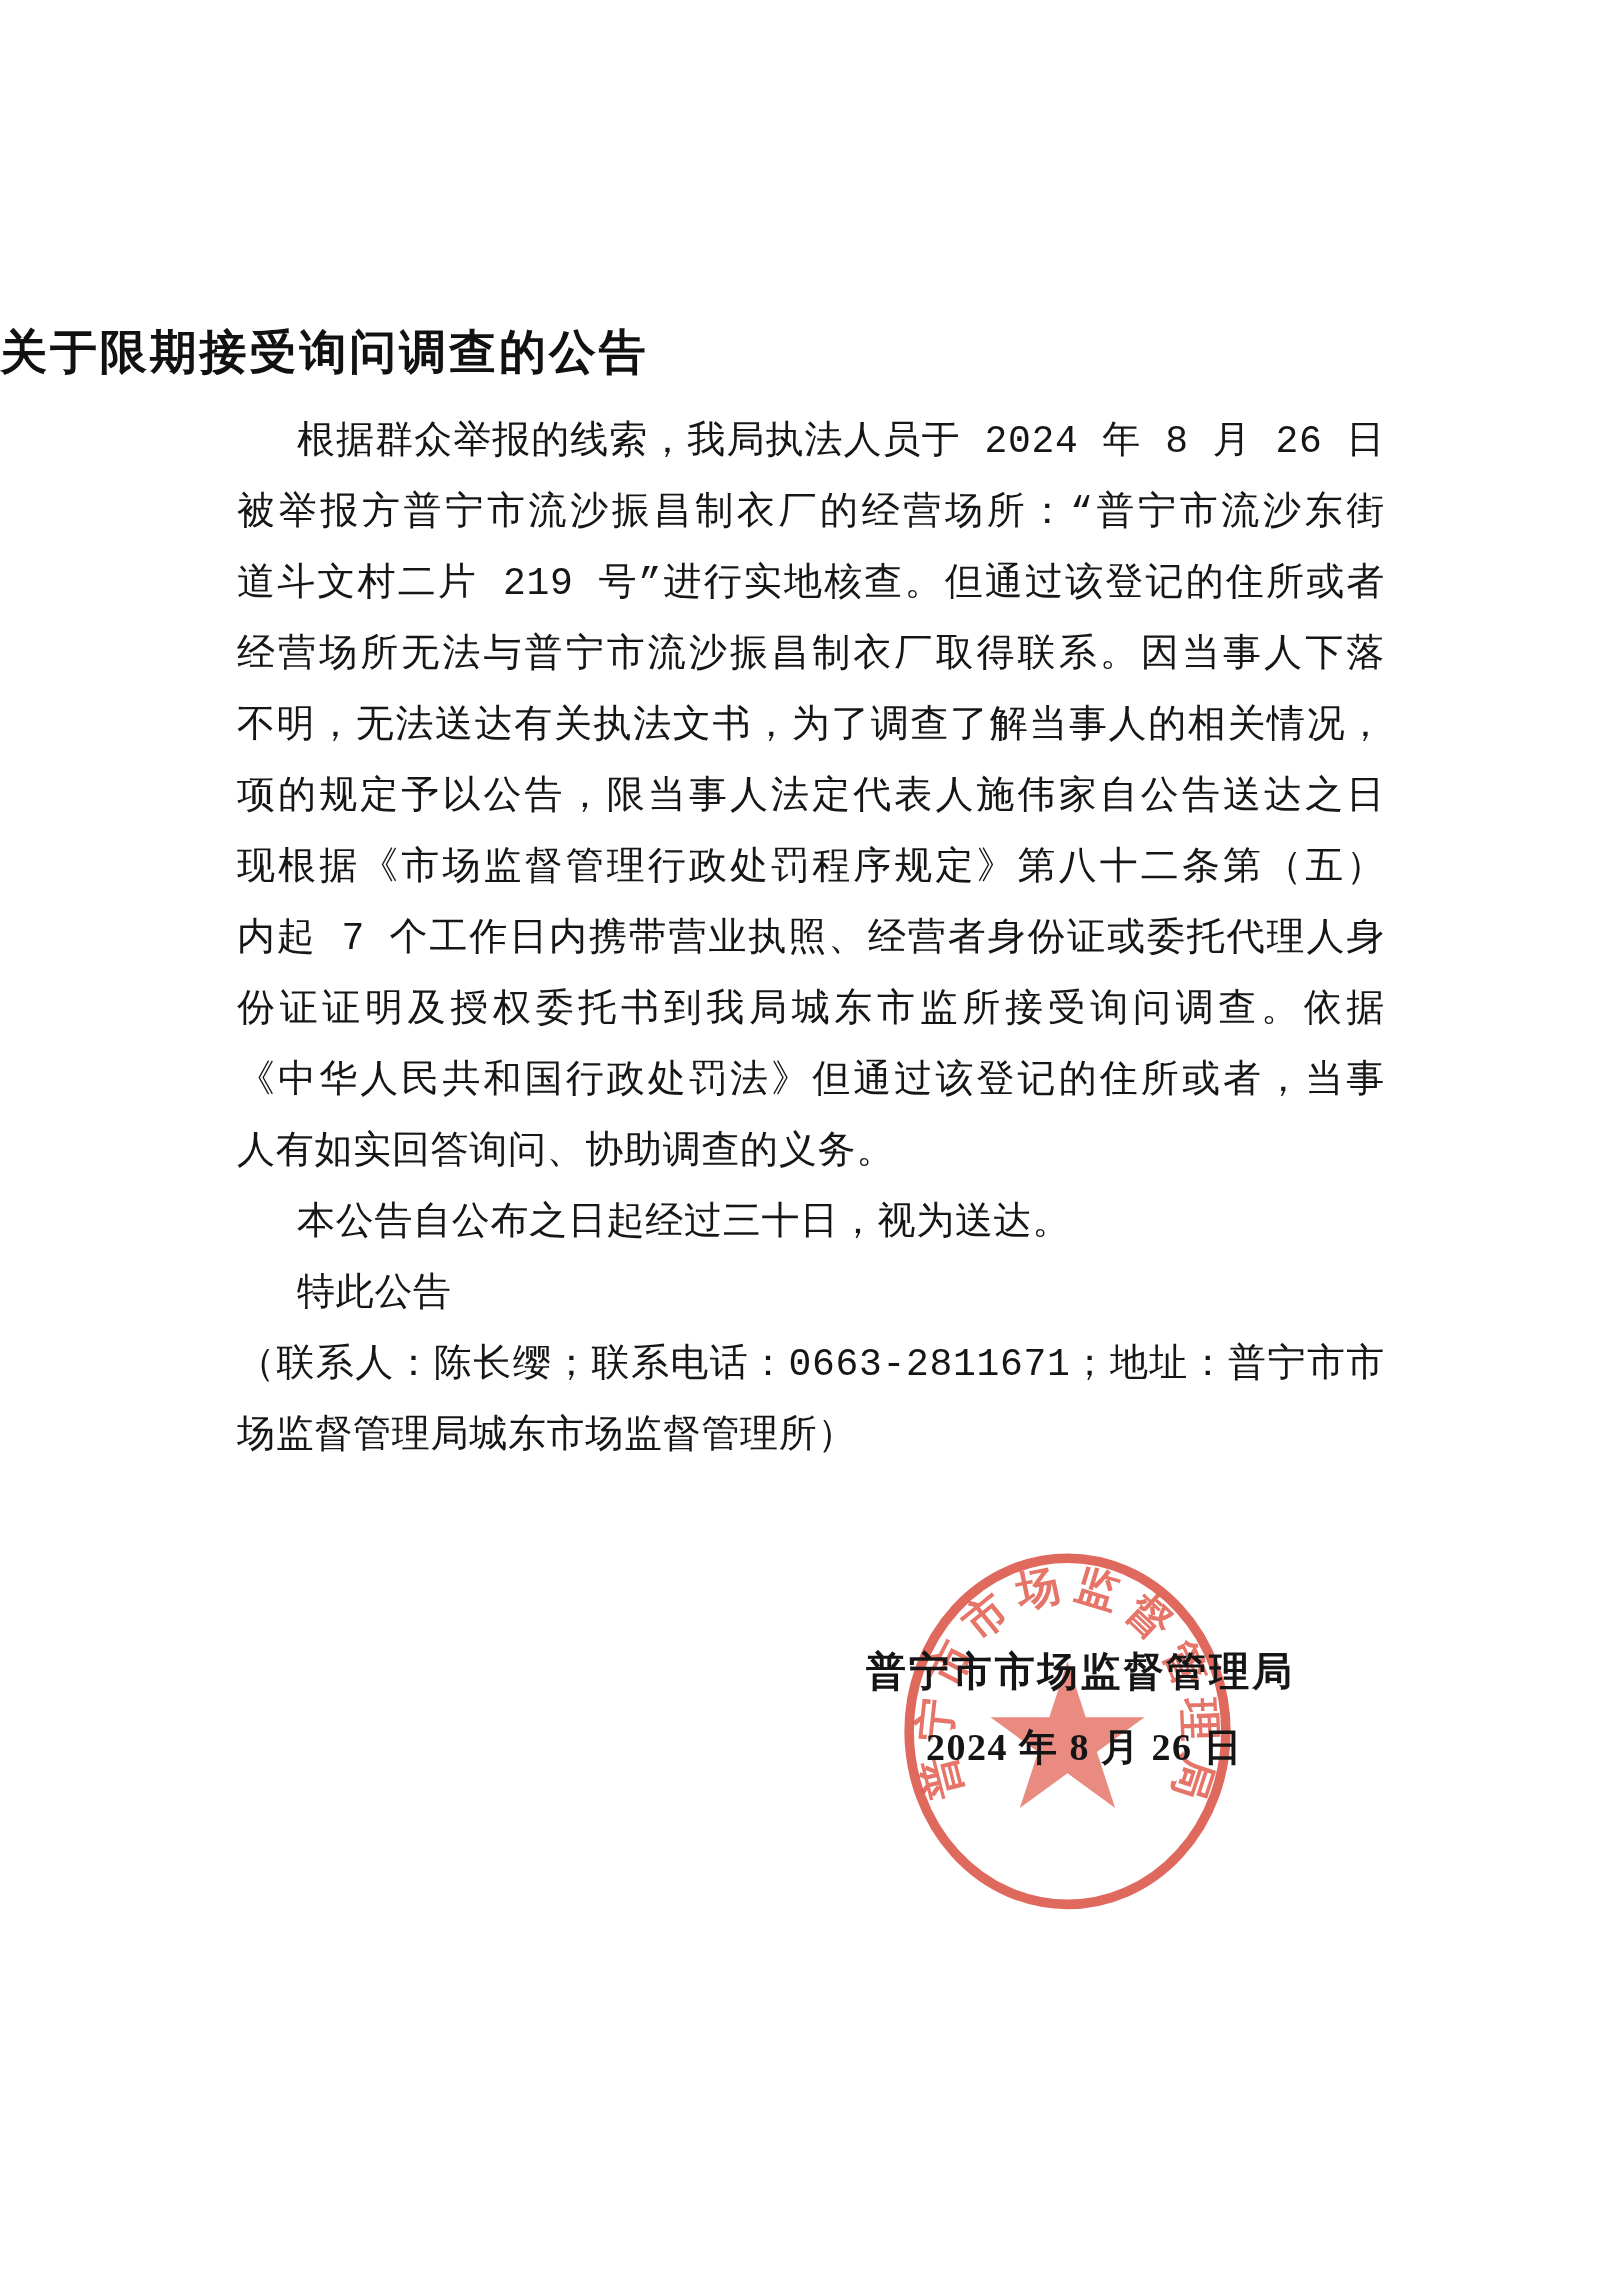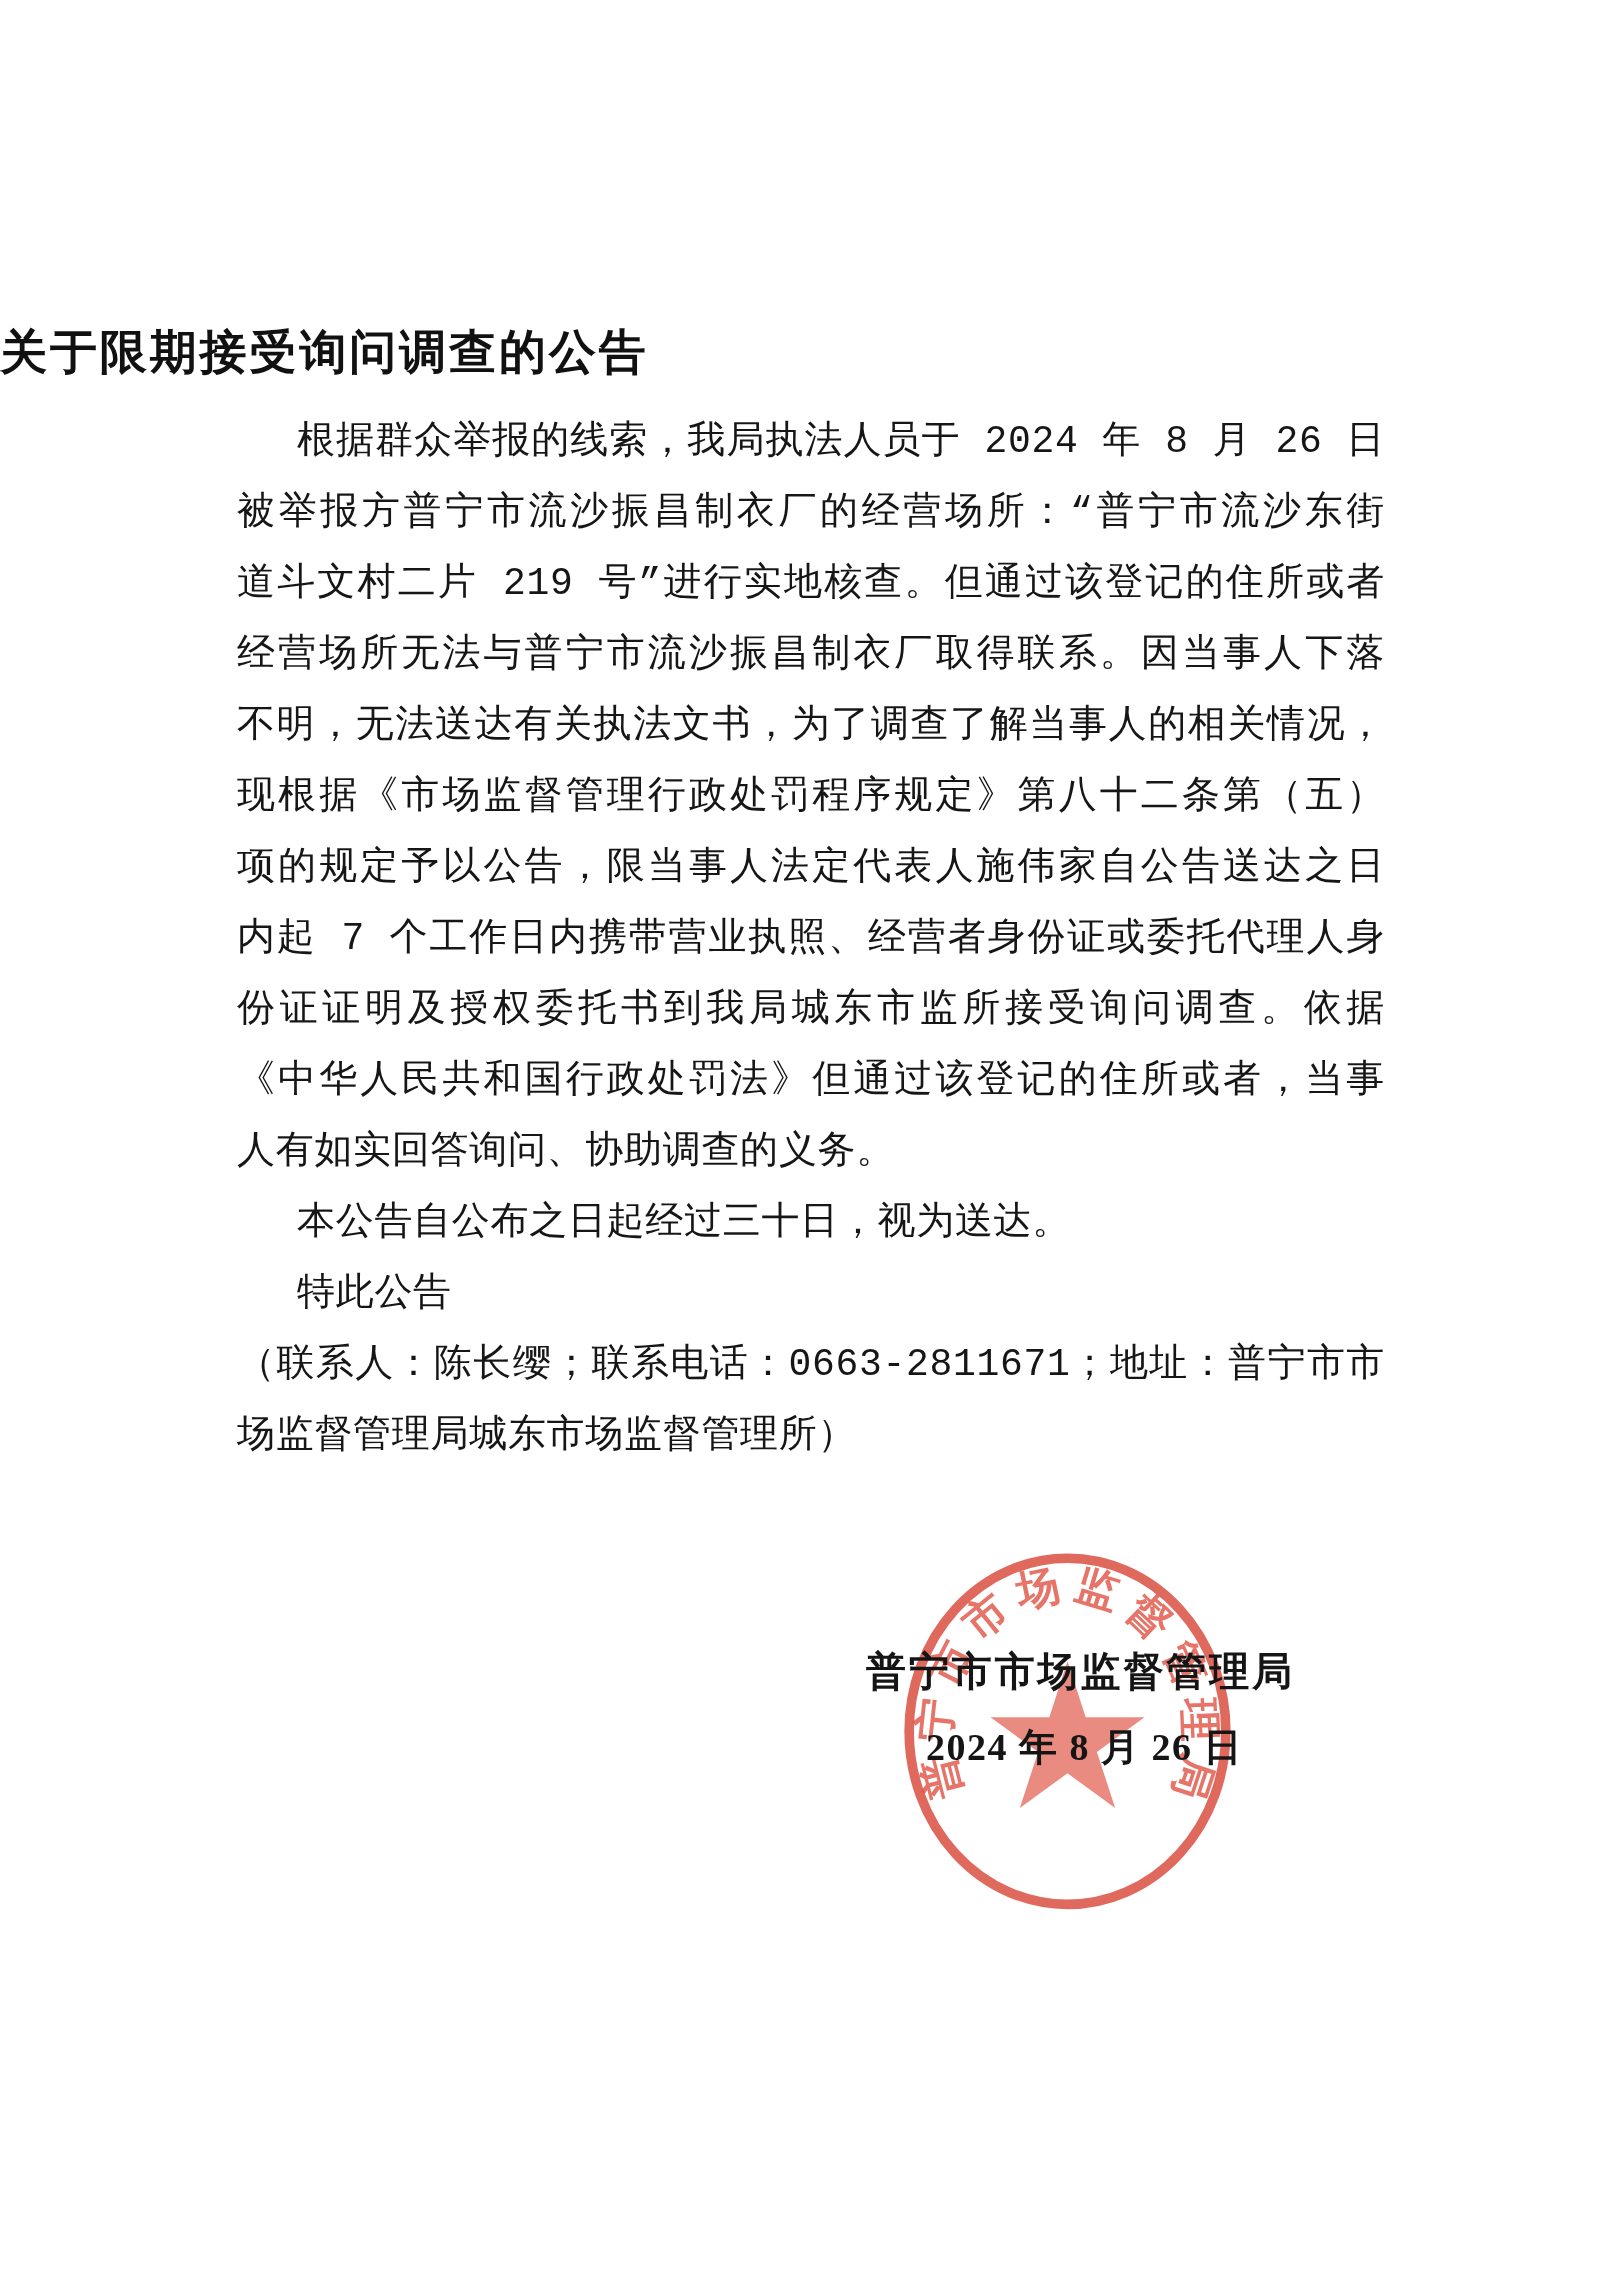--- a/index.html
+++ b/index.html
@@ -89,22 +89,22 @@
 <div class="page">
 
   <div class="doc-title">关于限期接受询问调查的公告</div>
 
   <div class="doc-body">
     <div class="line j indent">根据群众举报的线索，我局执法人员于 2024 年 8 月 26 日对</div>
     <div class="line j">被举报方普宁市流沙振昌制衣厂的经营场所：“普宁市流沙东街</div>
     <div class="line j">道斗文村二片 219 号”进行实地核查。但通过该登记的住所或者</div>
     <div class="line j">经营场所无法与普宁市流沙振昌制衣厂取得联系。因当事人下落</div>
     <div class="line j">不明，无法送达有关执法文书，为了调查了解当事人的相关情况，</div>
+    <div class="line j">项的规定予以公告，限当事人法定代表人施伟家自公告送达之日</div>
     <div class="line j">现根据《市场监督管理行政处罚程序规定》第八十二条第（五）</div>
-    <div class="line j">项的规定予以公告，限当事人法定代表人施伟家自公告送达之日</div>
     <div class="line j">内起 7 个工作日内携带营业执照、经营者身份证或委托代理人身</div>
     <div class="line j">份证证明及授权委托书到我局城东市监所接受询问调查。依据</div>
     <div class="line j">《中华人民共和国行政处罚法》但通过该登记的住所或者，当事</div>
     <div class="line">人有如实回答询问、协助调查的义务。</div>
     <div class="line indent">本公告自公布之日起经过三十日，视为送达。</div>
     <div class="line indent">特此公告</div>
     <div class="line j">（联系人：陈长缨；联系电话：0663-2811671；地址：普宁市市</div>
     <div class="line">场监督管理局城东市场监督管理所）</div>
   </div>
 

